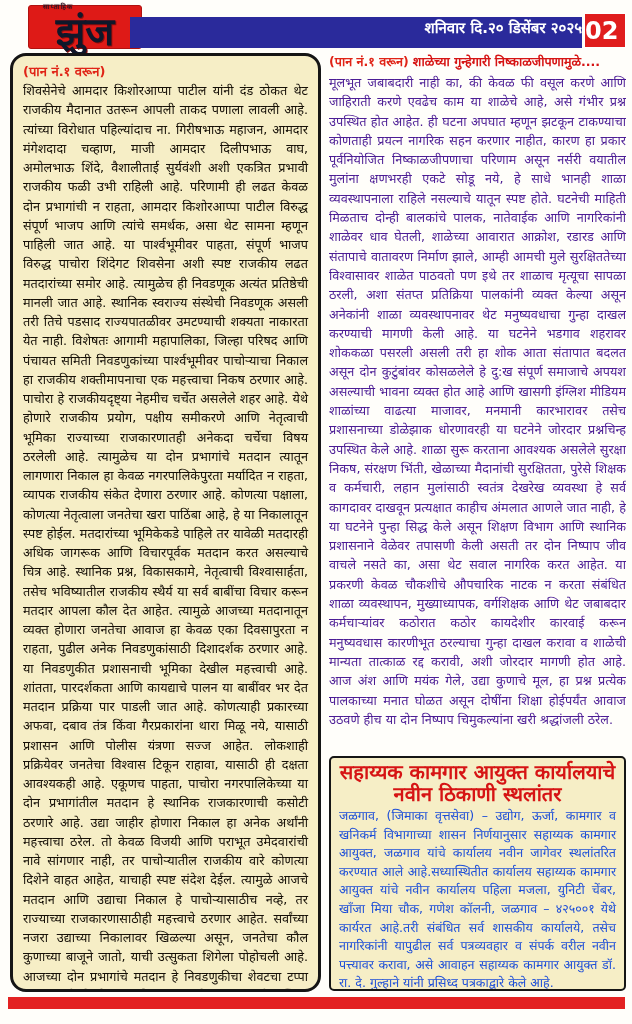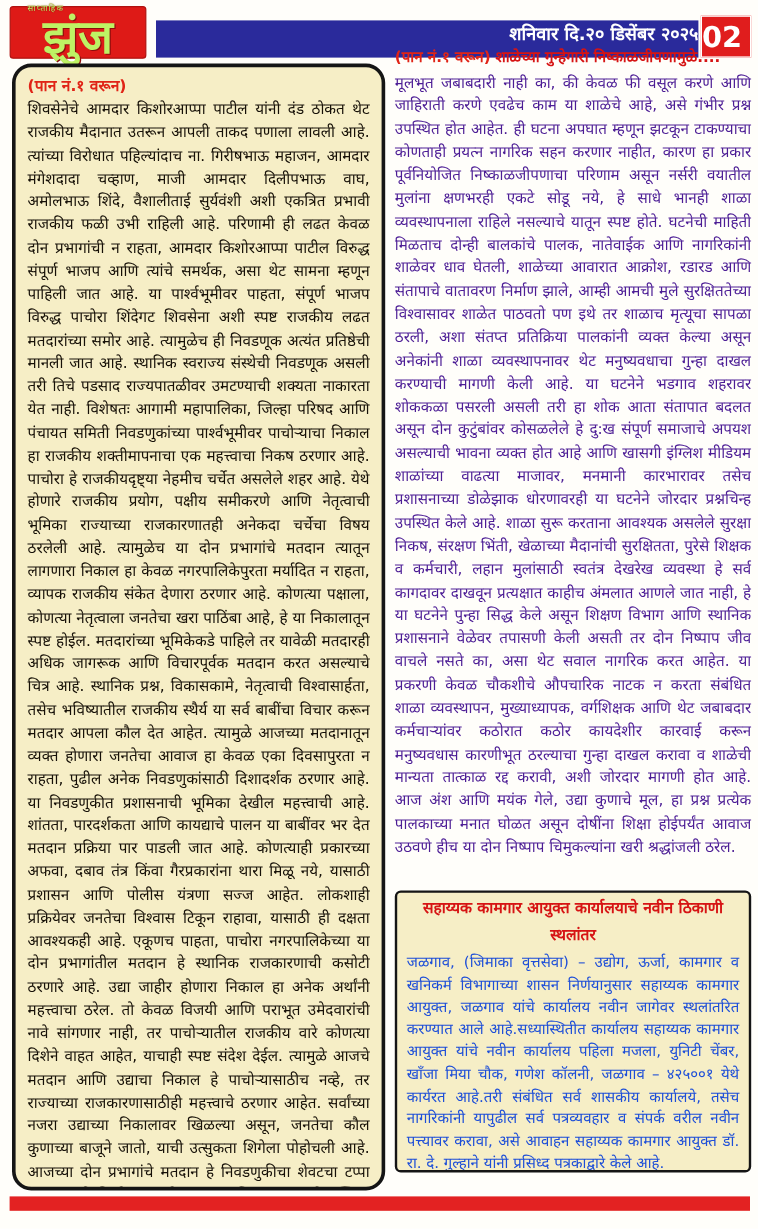--- a/index.html
+++ b/index.html
@@ -8,26 +8,26 @@
   .page {
     position: relative;
     width: 632px;
     height: 1024px;
     background: #fffefa;
     overflow: hidden;
   }
 
   
   .masthead {
-    position: absolute; left: 8px; top: 5px;
+    position: absolute; left: 28px; top: 5px;
     width: 114px; height: 44px;
     background: #de1a17;
     border: 1px solid #b01210;
     border-radius: 3px;
-    color: #bef264;
+    color: #0f172a;
     display: flex; flex-direction: column;
     align-items: center; justify-content: center;
     line-height: 1;
   }
   .masthead .tagline {
     font-size: 7px; letter-spacing: 1px;
     align-self: flex-start; margin-left: 14px; margin-bottom: 1px;
     text-shadow: 0 0 1px #7a0c0a;
   }
   .masthead .title {
@@ -68,21 +68,21 @@
   }
   .article-body {
     color: #161007;
     font-size: 12.7px;
     line-height: 19.25px;
     text-align: justify;
   }
 
   
   .right-col {
-    position: absolute; left: 329px; top: 39px;
+    position: absolute; left: 329px; top: 53px;
     width: 297px; height: 960px;
   }
   .right-head {
     font-size: 12.6px; line-height: 18px; margin-bottom: 2px;
     white-space: nowrap; overflow: hidden;
   }
   .right-head .lbl { color: #e02417; font-weight: bold; }
   .right-head .hl  { color: #d61414; font-weight: bold; }
   .right-body {
     color: #4c1d95;
@@ -98,21 +98,21 @@
     position: absolute; left: 0px; top: 703px;
     width: 297px; height: 235px;
     background: #f6eec6;
     border: 2.5px solid #151515;
     border-radius: 5px;
     padding: 3px 8px 4px 8px;
     overflow: hidden;
   }
   .notice-head {
     color: #d61414; font-weight: bold;
-    font-size: 13px; line-height: 22px;
+    font-size: 20px; line-height: 22px;
     text-align: center;
     margin-bottom: 2px;
   }
   .notice-body {
     color: #1d4ed8;
     font-size: 12.5px;
     line-height: 18.6px;
     text-align: justify;
   }
 

